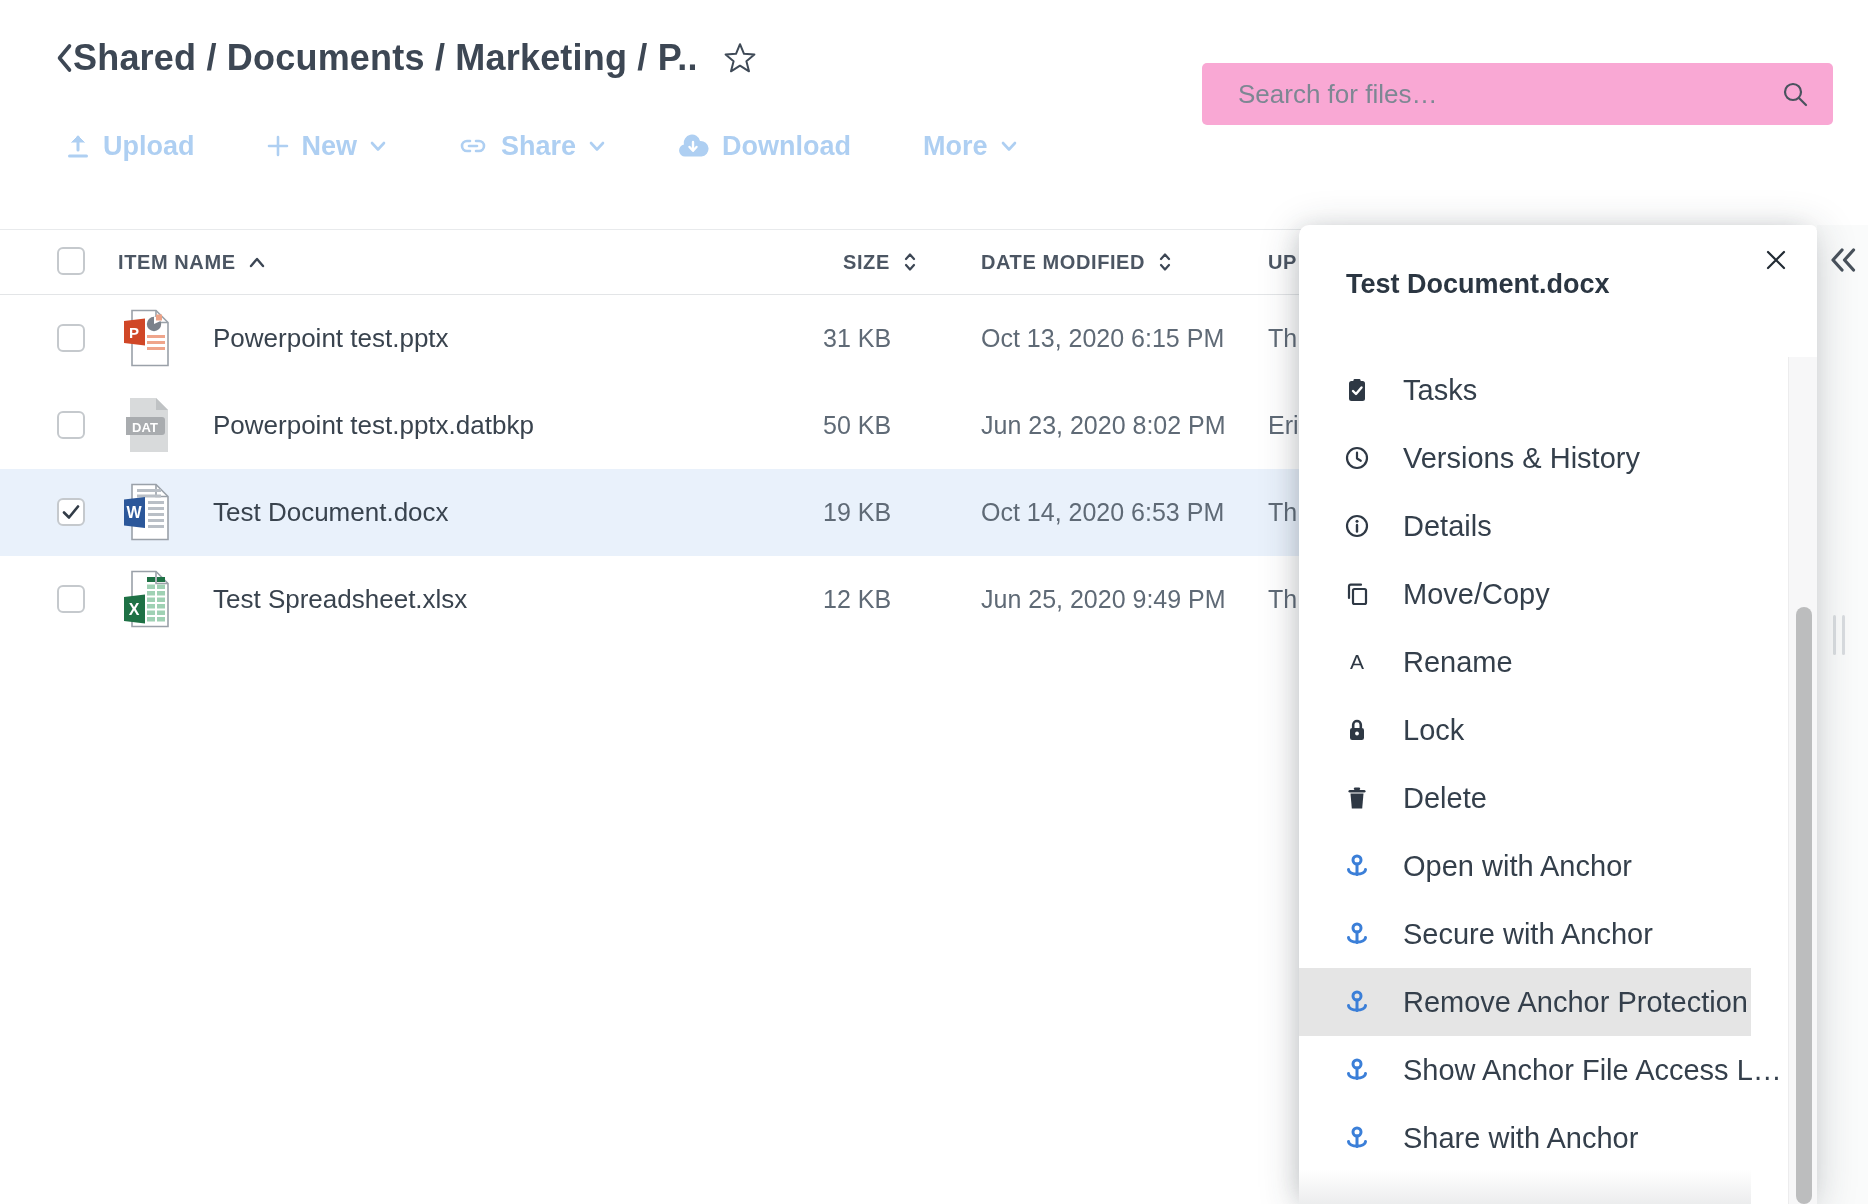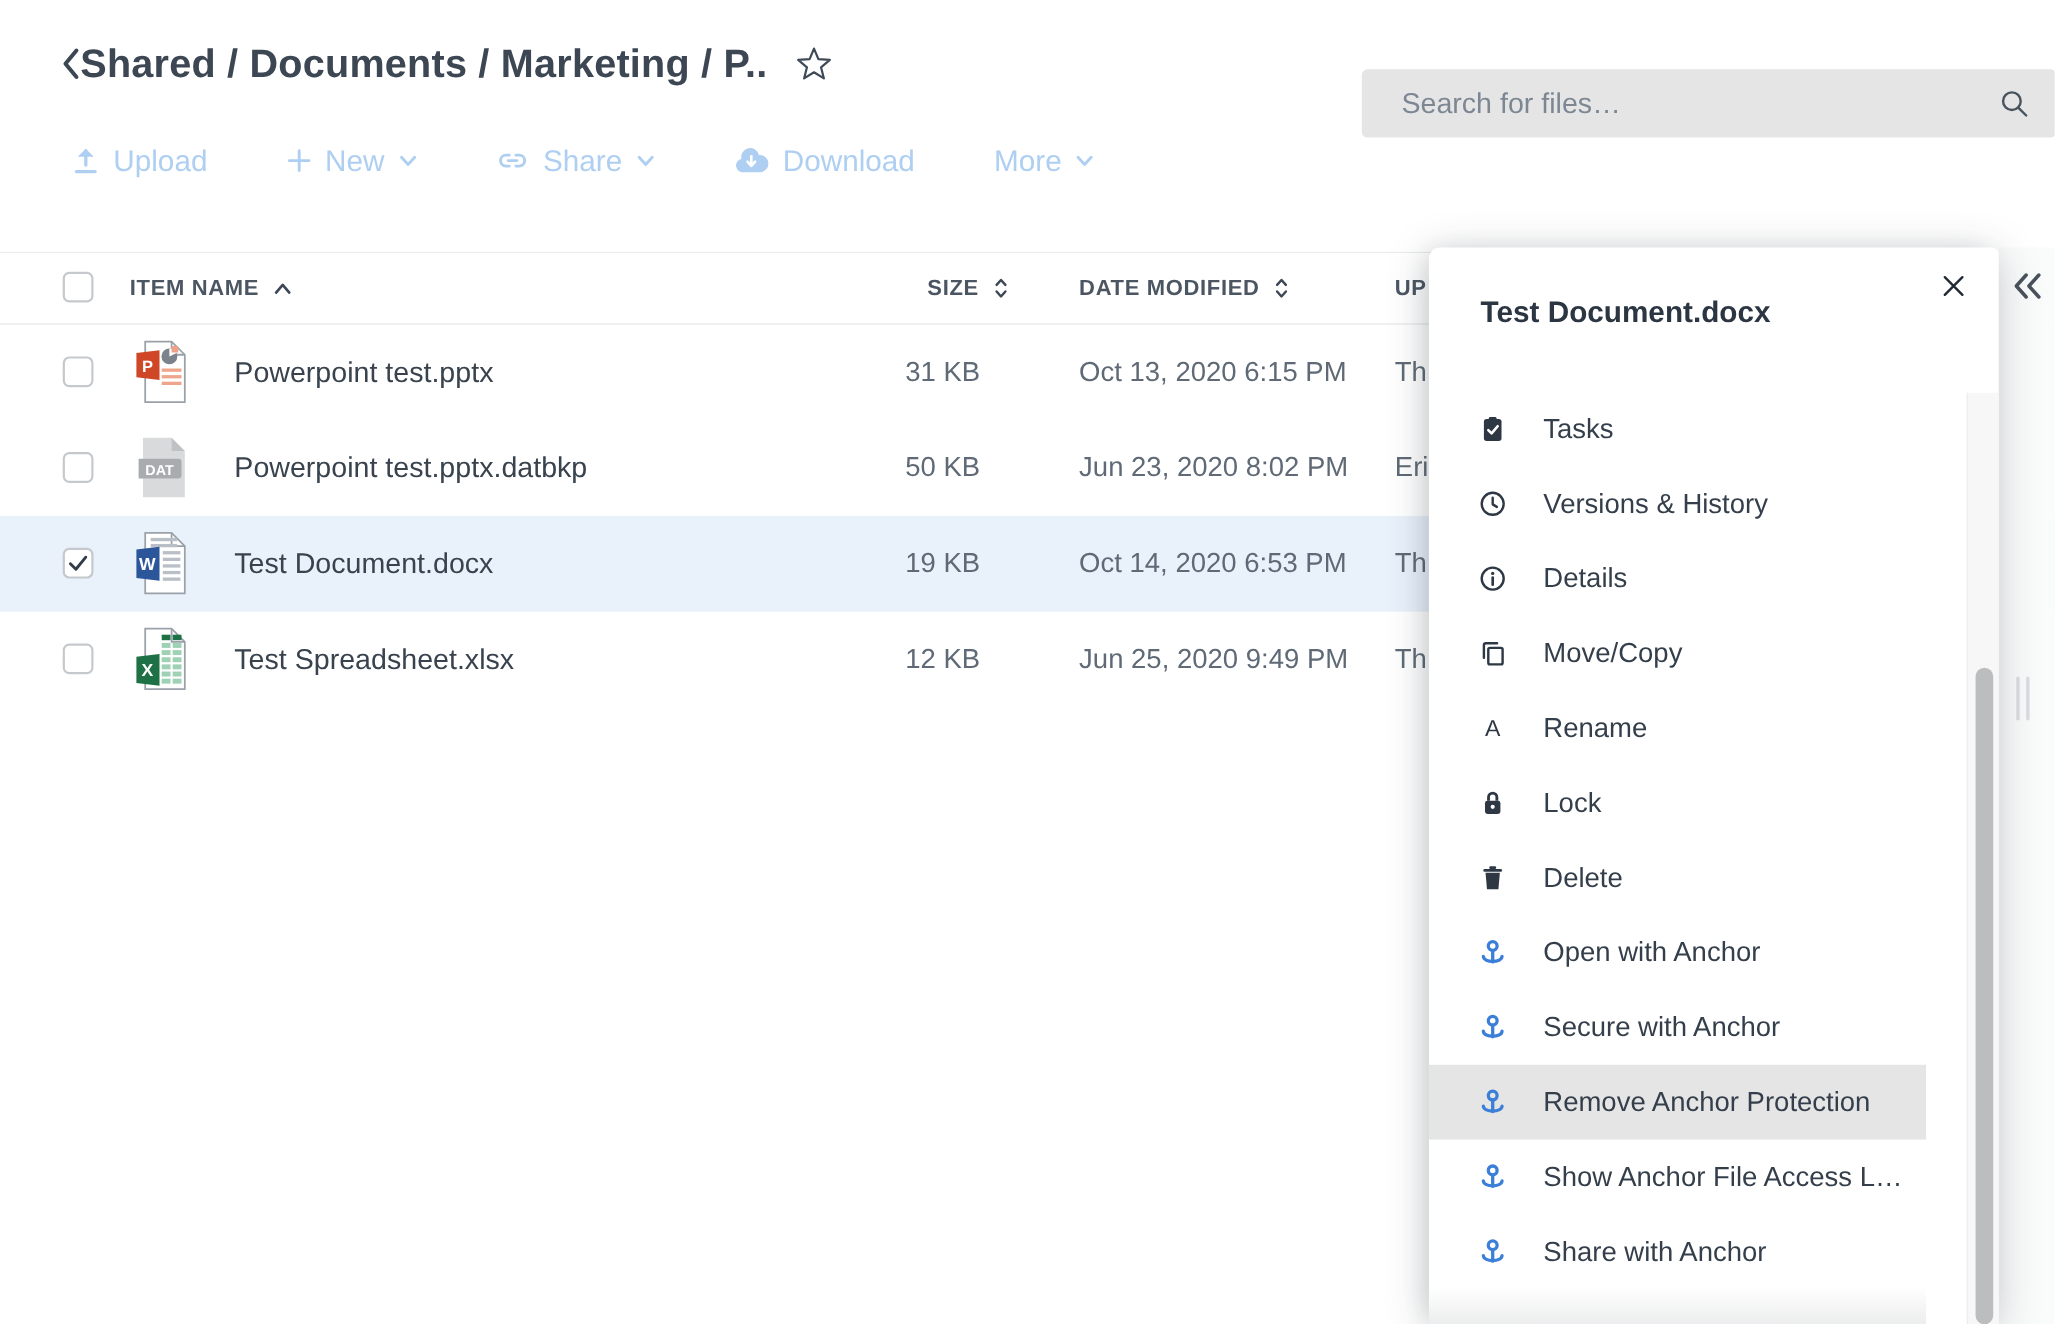--- a/index.html
+++ b/index.html
@@ -6,25 +6,25 @@
   body{font-family:"Liberation Sans",sans-serif;color:#39434e;}
   #app{position:relative;width:1868px;height:1204px;background:#fff;overflow:hidden;}
 
   
   .crumb-row{position:absolute;left:55px;top:34px;height:48px;display:flex;align-items:center;gap:0;}
   .crumb-text{font-size:36px;font-weight:700;color:#3d4754;letter-spacing:.2px;white-space:nowrap;}
   .star-wrap{margin-left:24px;display:flex;align-items:center;}
 
   
   .toolbar{position:absolute;left:66px;top:124px;height:44px;display:flex;align-items:center;gap:72px;}
-  .tb-item{display:flex;align-items:center;gap:13px;color:#aecff2;font-size:27px;font-weight:400;cursor:default;white-space:nowrap;}
+  .tb-item{display:flex;align-items:center;gap:13px;color:#aecff2;font-size:27px;font-weight:700;cursor:default;white-space:nowrap;}
   .tb-item svg{flex:0 0 auto;}
 
   
-  .search-box{position:absolute;left:1202px;top:63px;width:631px;height:62px;background:#e5e5e5;border-radius:5px;display:flex;align-items:center;margin-left:36px;}
+  .search-box{position:absolute;left:1202px;top:63px;width:631px;height:62px;background:#f9a8d4;border-radius:5px;display:flex;align-items:center;}
   .search-box input{flex:1;border:0;outline:0;background:transparent;margin-left:34px;font-size:26px;font-family:"Liberation Sans",sans-serif;color:#414b57;}
   .search-box input::placeholder{color:#7d8793;opacity:1;}
   .search-icon{margin-right:24px;display:flex;}
 
   
   .table{position:absolute;left:0;top:229px;width:1868px;}
   .thead{position:relative;height:64px;border-top:1px solid #e8eaec;border-bottom:1px solid #e3e5e7;}
   .th{position:absolute;top:0;height:64px;line-height:64px;font-size:20px;font-weight:700;letter-spacing:.6px;color:#4c5663;display:flex;align-items:center;gap:12px;cursor:pointer;}
   .th.name{left:118px;} .th.size{left:843px;} .th.modified{left:981px;} .th.updated{left:1268px;}
   .cb{position:absolute;left:57px;width:28px;height:28px;border:2px solid #c5c9cd;border-radius:6px;background:#fff;box-sizing:border-box;display:flex;align-items:center;justify-content:center;cursor:pointer;}
@@ -38,21 +38,21 @@
   .fsize{left:823px;} .fdate{left:981px;} .fupd{left:1268px;}
 
   
   .panel{position:absolute;left:1299px;top:225px;width:518px;height:979px;background:#fff;border-radius:10px 6px 0 0;
          box-shadow:0 6px 40px rgba(40,50,60,.22), -6px 0 24px -8px rgba(40,50,60,.18);z-index:5;}
   .panel-title{position:absolute;left:47px;top:44px;font-size:27px;font-weight:700;color:#2b3642;white-space:nowrap;}
   .panel-close{position:absolute;top:22px;right:28px;width:26px;height:26px;display:flex;align-items:center;justify-content:center;cursor:pointer;}
   .menu{position:absolute;left:0;top:131px;width:452px;}
   .mi{height:68px;display:flex;align-items:center;padding-left:45px;gap:33px;cursor:pointer;}
   .mi.highlight{background:#e5e5e5;}
-  .mi .lab{font-size:25px;color:#343f4b;white-space:nowrap;}
+  .mi .lab{font-size:29px;color:#343f4b;white-space:nowrap;}
   .mi svg{flex:0 0 auto;}
   .scroll-track{position:absolute;left:489px;top:132px;width:29px;height:847px;background:#f7f7f8;border-left:1px solid #ececed;box-sizing:border-box;}
   .scroll-thumb{position:absolute;left:497px;top:382px;width:16px;height:597px;background:#bcbdbe;border-radius:9px;cursor:pointer;}
   .panel-fade{position:absolute;left:0;bottom:0;width:452px;height:34px;background:linear-gradient(to bottom,rgba(120,125,130,0),rgba(120,125,130,.14));pointer-events:none;}
 
   
   .strip{position:absolute;left:1817px;top:225px;width:51px;height:979px;background:#fafbfb;z-index:4;}
   .collapse-btn{position:absolute;left:12px;top:22px;cursor:pointer;display:flex;}
   .resize-handle{position:absolute;left:16px;top:390px;display:flex;gap:6px;cursor:col-resize;}
   .resize-handle i{display:block;width:3px;height:40px;background:#dadde0;border-radius:2px;}

